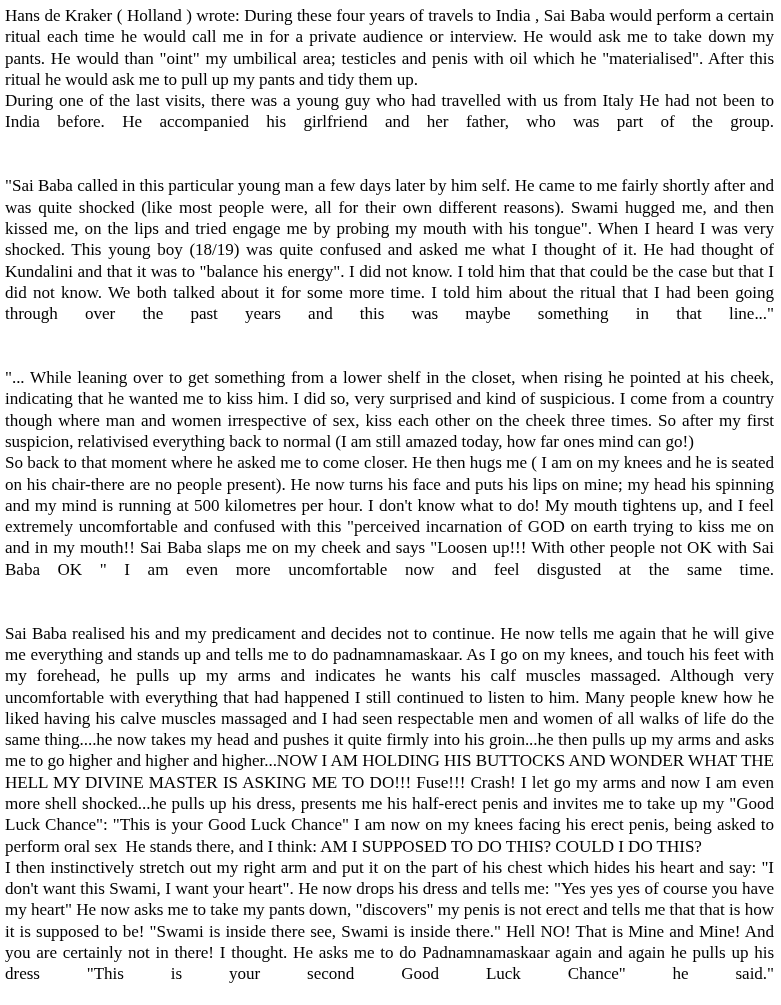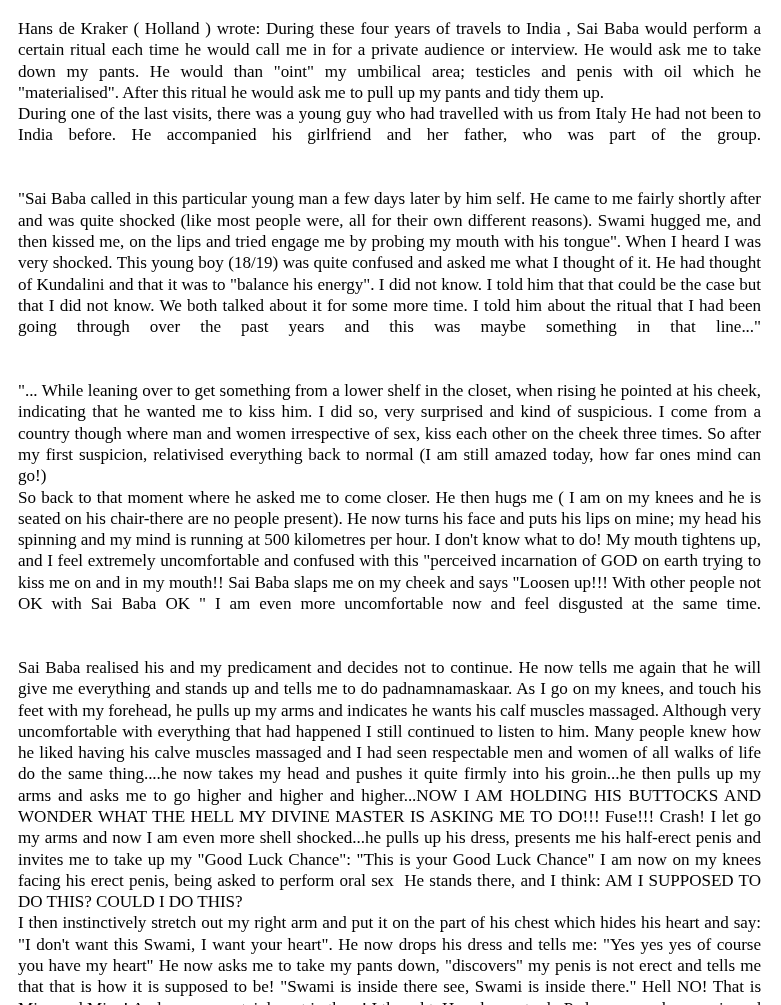--- a/index.html
+++ b/index.html
@@ -26,21 +26,21 @@
     font-size: 17.1px;
     line-height: 21.3px;
     color: #000000;
     text-align: justify;
     text-justify: inter-word;
     -webkit-font-smoothing: none;
     font-weight: 500;
     letter-spacing: -0.05px;
   }
   .para {
-    margin: 16px;
+    margin: 3px;
     padding: 0;
     text-align: justify;
     white-space: pre-wrap;
   }
   
   .para + .para {
     margin-top: 21.3px;
   }
   
   .para::after {

